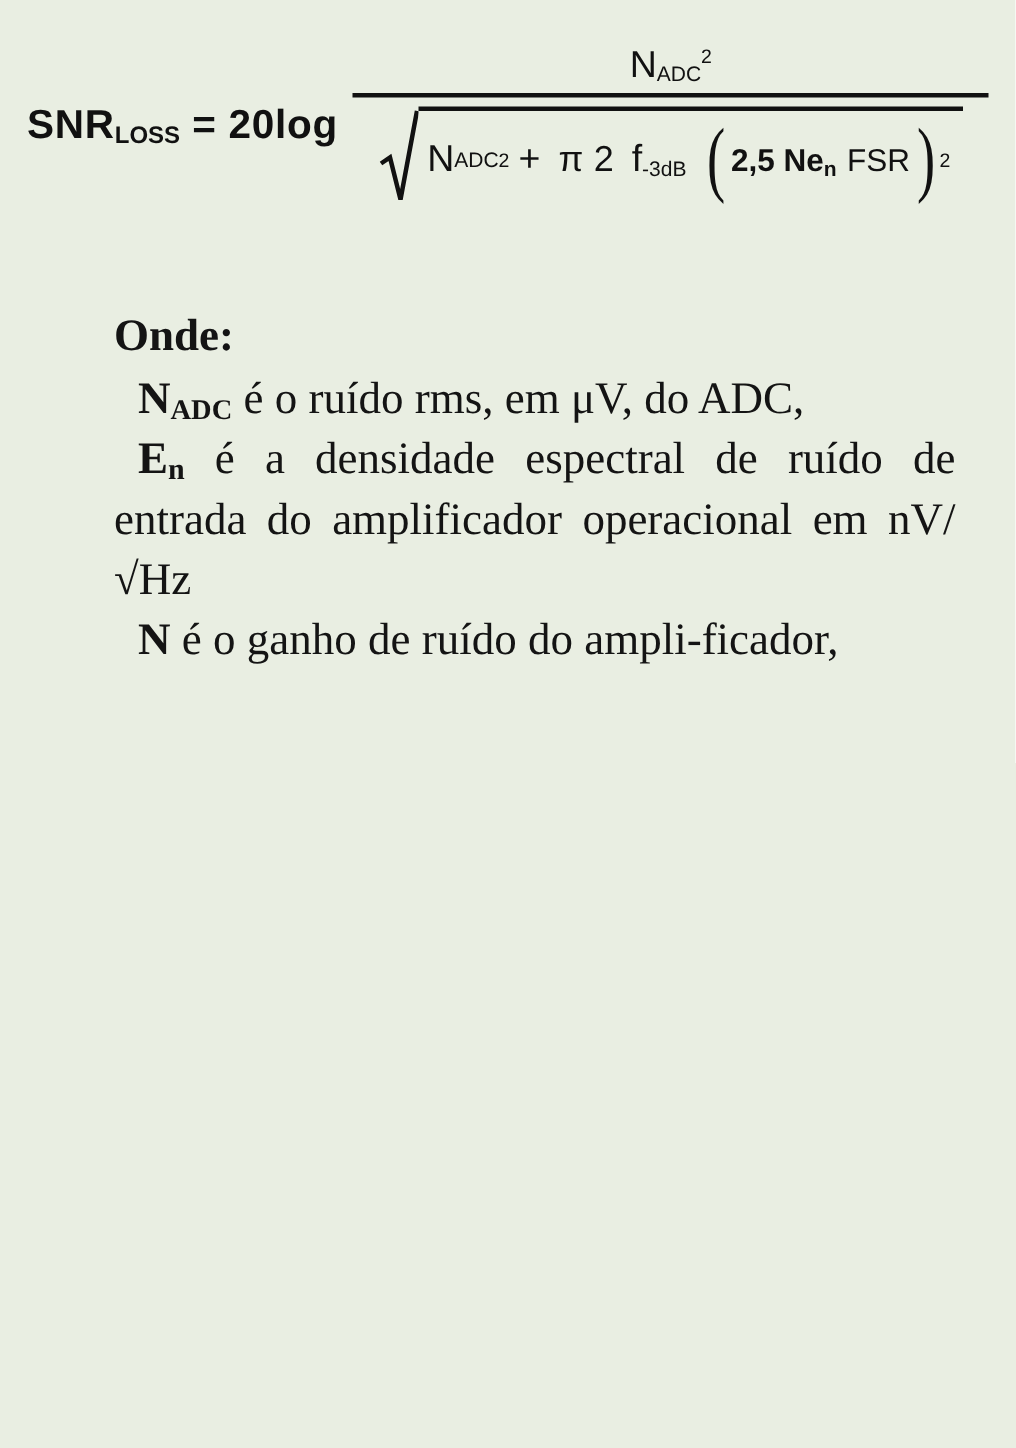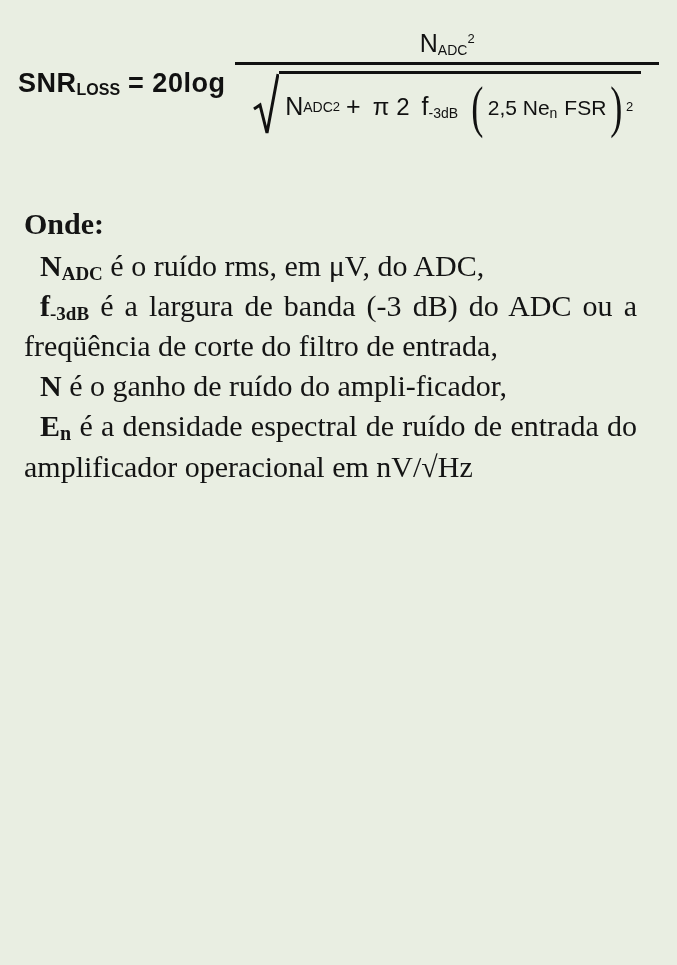--- a/index.html
+++ b/index.html
@@ -113,27 +113,27 @@
     transform: scaleX(0.65);
     font-family: "Liberation Serif", serif;
   }
   .ratio {
     display: inline-block;
     text-align: center;
     vertical-align: middle;
     line-height: 1.05;
     margin: 0 1px;
   }
-  .ratio .top { font-size: 21px; }
+  .ratio .top { font-size: 21px; font-weight: bold; }
   .ratio .bot { font-size: 21px; }
   .ratio .bar { border-top: 2px solid #111; }
 
   
   .body-text {
-    padding: 4px 40px 0 24px;
+    padding: 4px 40px 0 76px;
     color: #141414;
     font-size: 30px;
     line-height: 1.33;
   }
   .heading {
     font-weight: bold;
     font-size: 30px;
     margin-bottom: 2px;
   }
   .para {
@@ -211,28 +211,25 @@
   </div>
 
   <div class="body-text">
 
     <div class="heading">Onde:</div>
 
     <p class="para">
       <span class="term"><span>N</span><span class="tsub">ADC</span></span><span> é o ruído rms, em μV, do ADC,</span>
     </p>
 
+
     <p class="para">
-      <span class="term"><span>f</span><span class="tsub">-3dB</span></span><span> é a largura de banda (-3 dB) do ADC ou a freqüência de corte do filtro de entrada,</span>
+      <span class="term"><span>E</span><span class="tsubn">n</span></span><span> é a densidade espectral de ruído de entrada do amplificador operacional em nV/√Hz</span>
     </p>
 
     <p class="para">
       <span class="term">N</span><span> é o ganho de ruído do ampli-ficador,</span>
     </p>
 
-    <p class="para">
-      <span class="term"><span>E</span><span class="tsubn">n</span></span><span> é a densidade espectral de ruído de entrada do amplificador operacional em nV/√Hz</span>
-    </p>
-
 
   </div>
 
 </div>
 
 </body></html>

